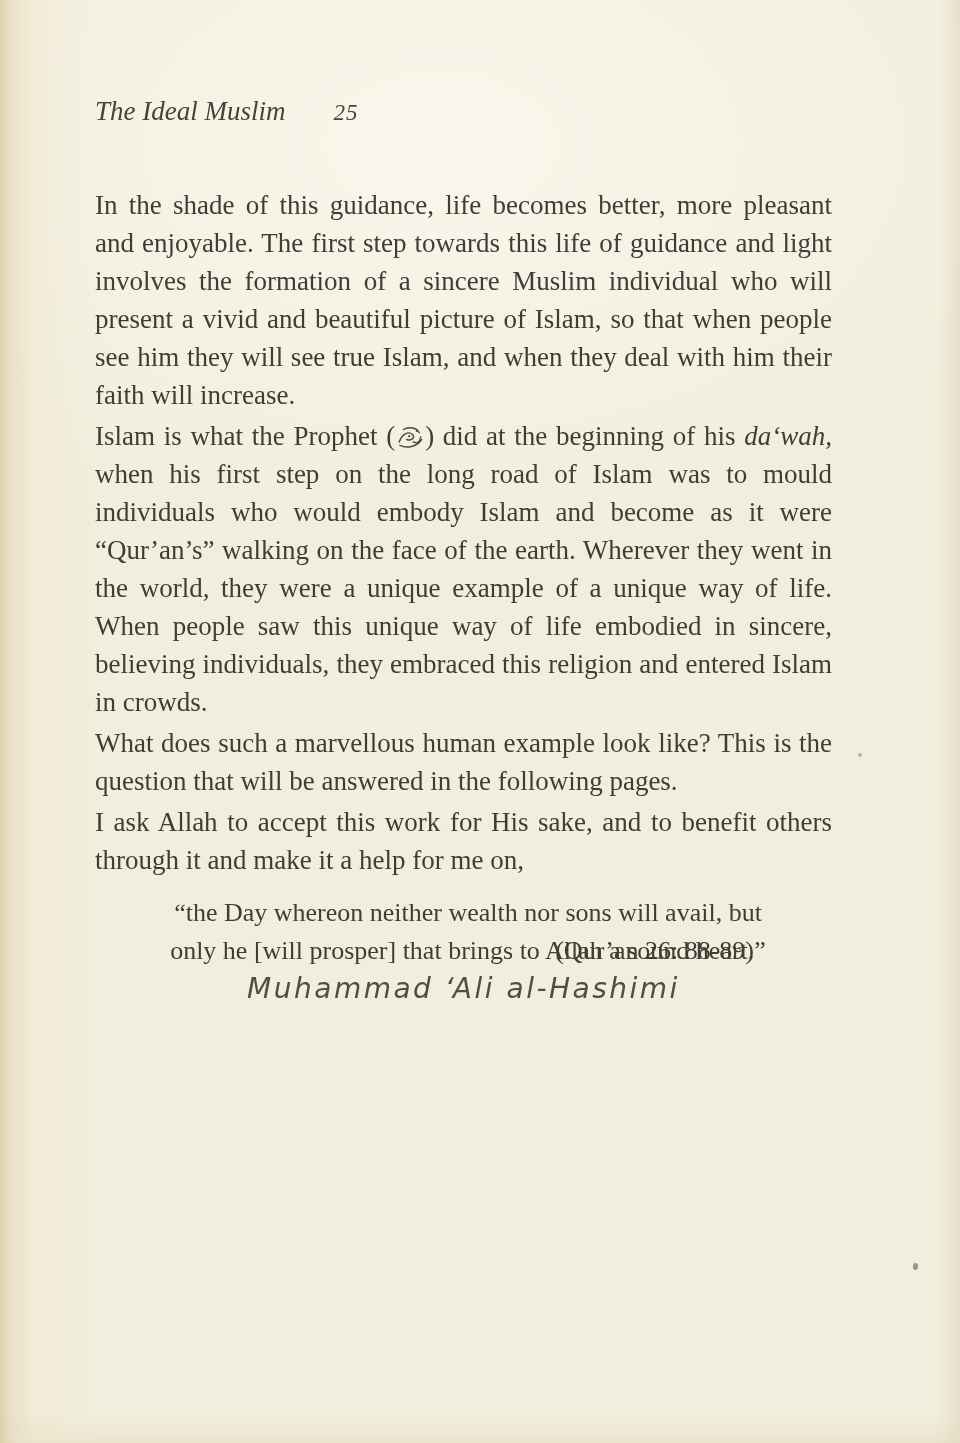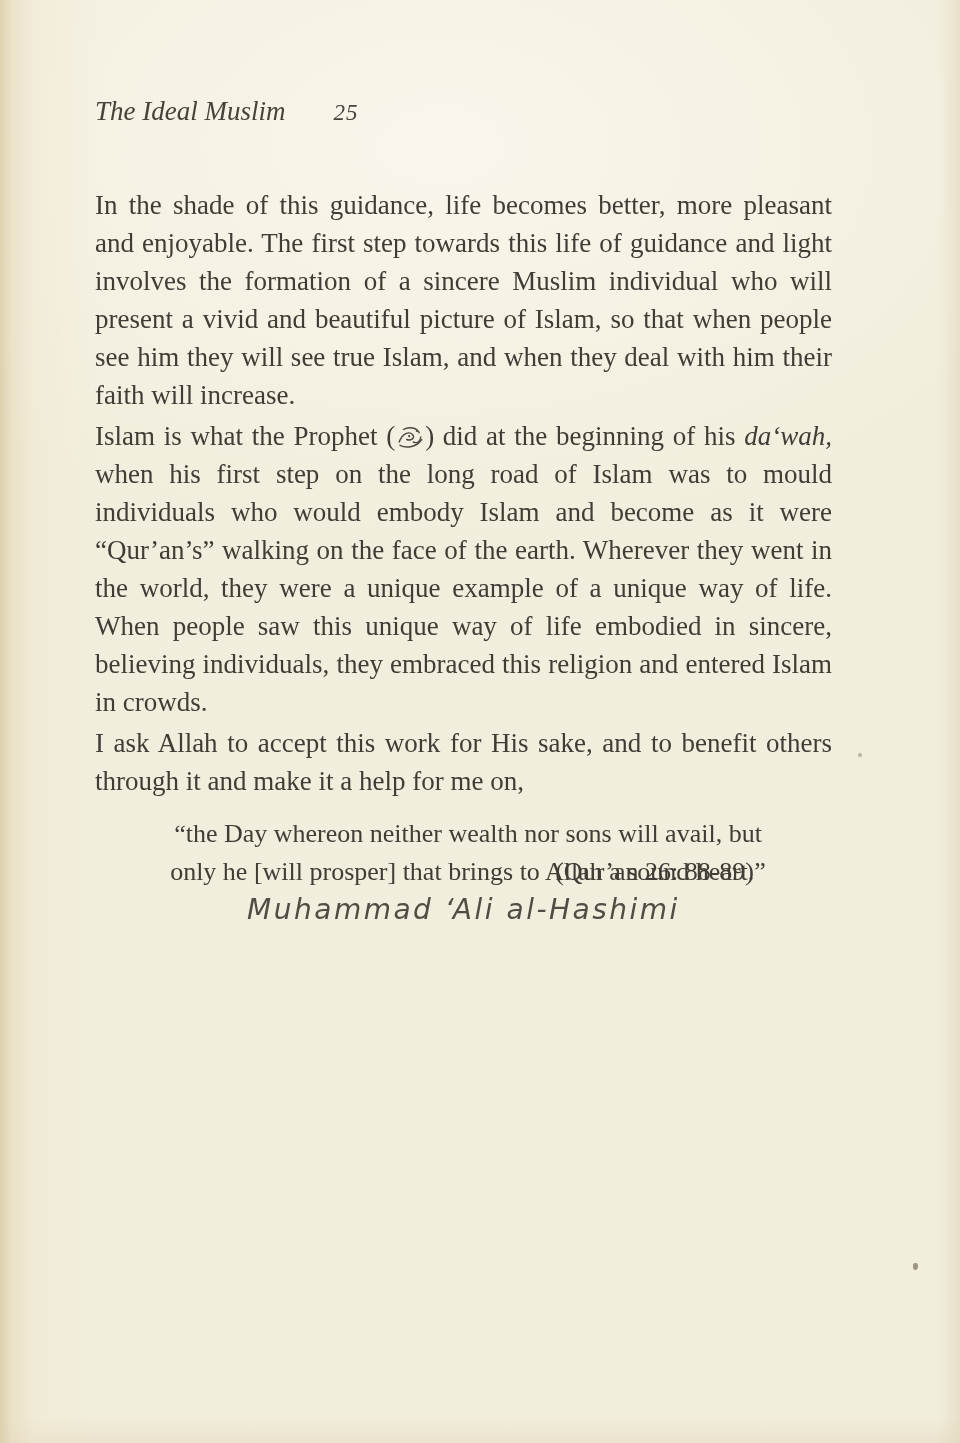--- a/index.html
+++ b/index.html
@@ -77,20 +77,21 @@
                 <path d="M6 24 C14 28, 26 26, 32 17"></path>
                 <path d="M22 20 C26 22, 30 20, 31 14"></path>
               </g>
               <g fill="#4a4840">
                 <circle cx="17" cy="13" r="1.3"></circle>
                 <circle cx="26" cy="7" r="1.1"></circle>
               </g>
             </svg></span><span>) did at the beginning of his </span><em class="translit">da‘wah,</em><span> when his first step on the long road of Islam was to mould individuals who would embody Islam and become as it were “Qur’an’s” walking on the face of the earth. Wherever they went in the world, they were a unique example of a unique way of life. When people saw this unique way of life embodied in sincere, believing individuals, they embraced this religion and entered Islam in crowds.</span></p>
 
 
+      <p>What does such a marvellous human example look like? This is the question that will be answered in the following pages.</p>
 
       <p>I ask Allah to accept this work for His sake, and to benefit others through it and make it a help for me on,</p>
 
       <blockquote class="quote">
         <span class="quote-text">“the Day whereon neither wealth nor sons will avail, but only he [will prosper] that brings to Allah a sound heart.”</span>
         <span class="quote-citation">(Qur’an 26: 88-89)</span>
       </blockquote>
 
       <div class="signature">Muhammad ‘Ali al-Hashimi</div>
     </main>

